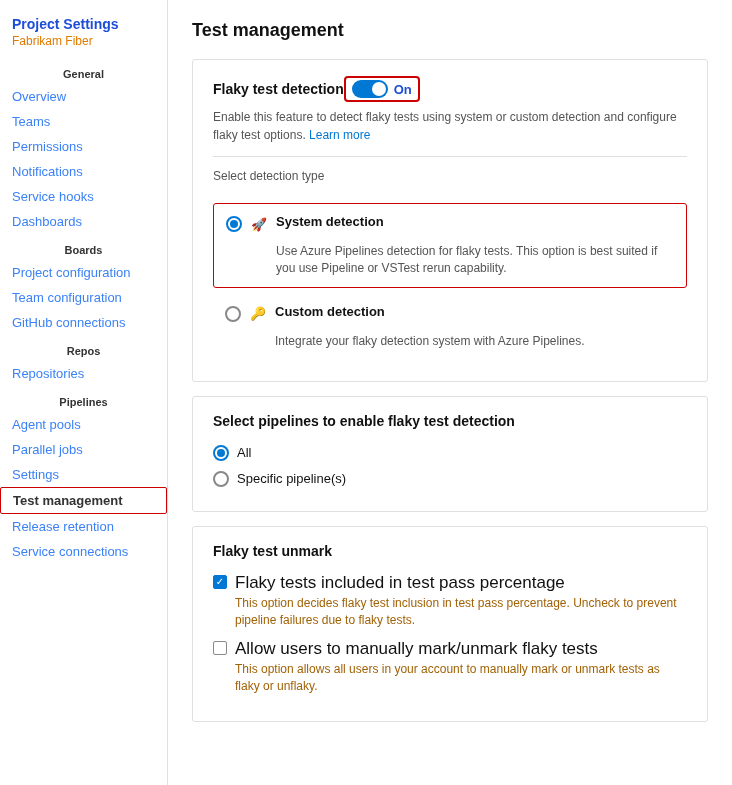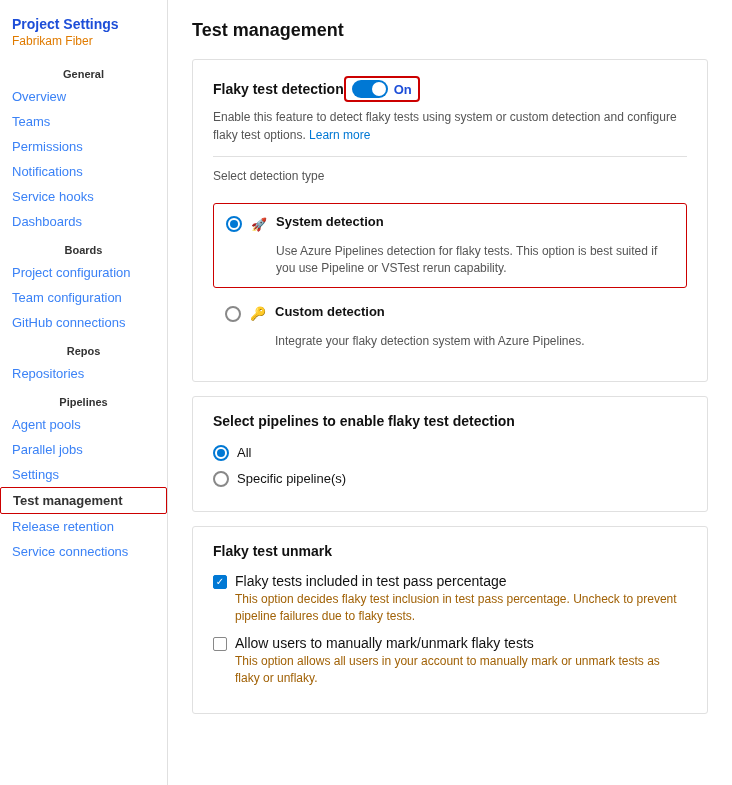--- a/index.html
+++ b/index.html
@@ -227,21 +227,21 @@
       border-color: #0078d4;
     }
     .checkbox-box.checked::after {
       content: '✓';
       color: #fff;
       font-size: 10px;
       line-height: 1;
     }
     .checkbox-content {}
     .checkbox-title {
-      font-size: 14px;
+      font-size: 17px;
       color: #111;
       font-weight: 500;
     }
     .checkbox-desc {
       font-size: 12px;
       color: #a16207;
       margin-top: 2px;
       line-height: 1.4;
     }
   </style>

